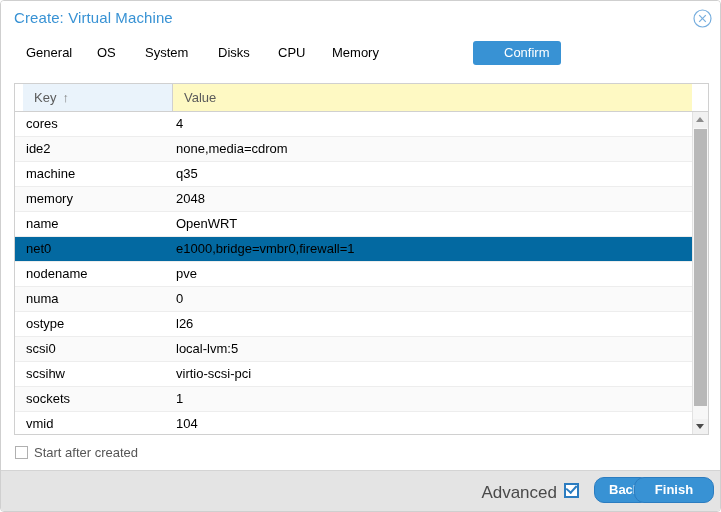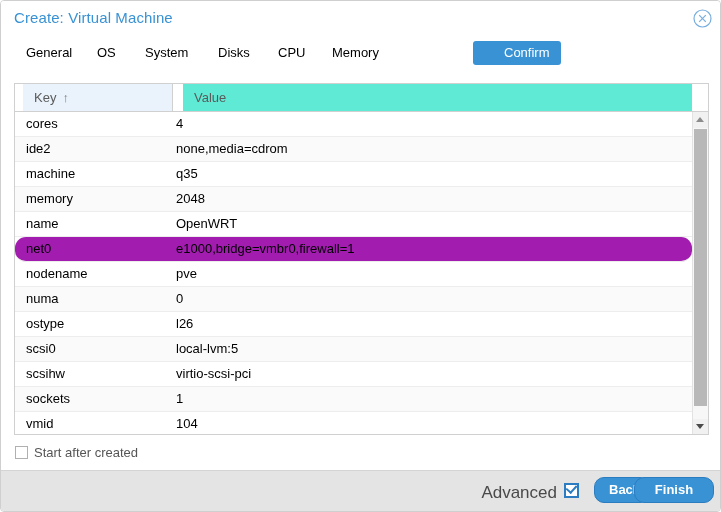--- a/index.html
+++ b/index.html
@@ -96,22 +96,22 @@
     white-space: nowrap;
     cursor: pointer;
   }
   #hcell-key {
     left: 0; width: 150px;
     background: #eaf3fb;
     border-right: 1px solid #d0d0d0;
     margin-left: 8px;
   }
   #hcell-value {
-    left: 168px; width: 527px;
-    background: #5eead4;
+    left: 158px; width: 527px;
+    background: #fef9c3;
     border-right: 1px solid #d0d0d0;
   }
   #hcell-pad {
     left: 677px; width: 16px;
     background: #ffffff;
   }
   #sort-arrow-icon {
     display: inline-block;
     margin-left: 6px;
     font-size: 13px;
@@ -126,21 +126,21 @@
     overflow: hidden;
   }
   .row {
     position: relative;
     height: 25px;
     border-bottom: 1px solid #ededed;
     background: #ffffff;
     cursor: pointer;
   }
   .row.alt { background: #fafafa; }
-  .row.selected { background: #a21caf; border-radius: 11px; }
+  .row.selected { background: #0369a1; }
   .cell-key {
     position: absolute;
     left: 0; top: 0;
     width: 150px; height: 24px;
     padding-left: 11px;
     font-size: 13px;
     color: #000000;
     line-height: 24px;
     white-space: nowrap;
     overflow: hidden;

